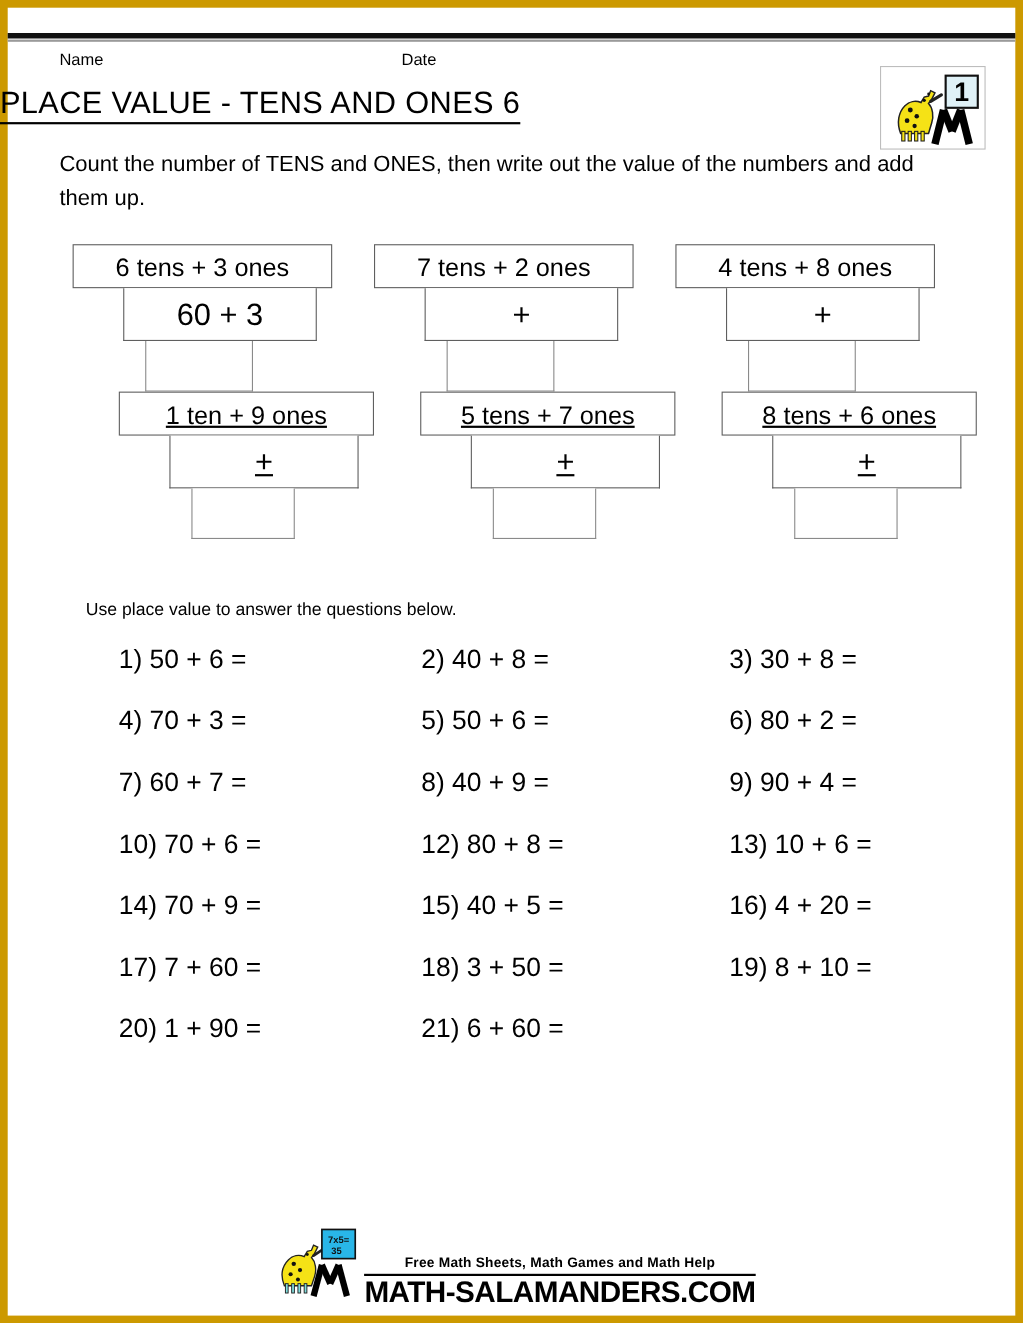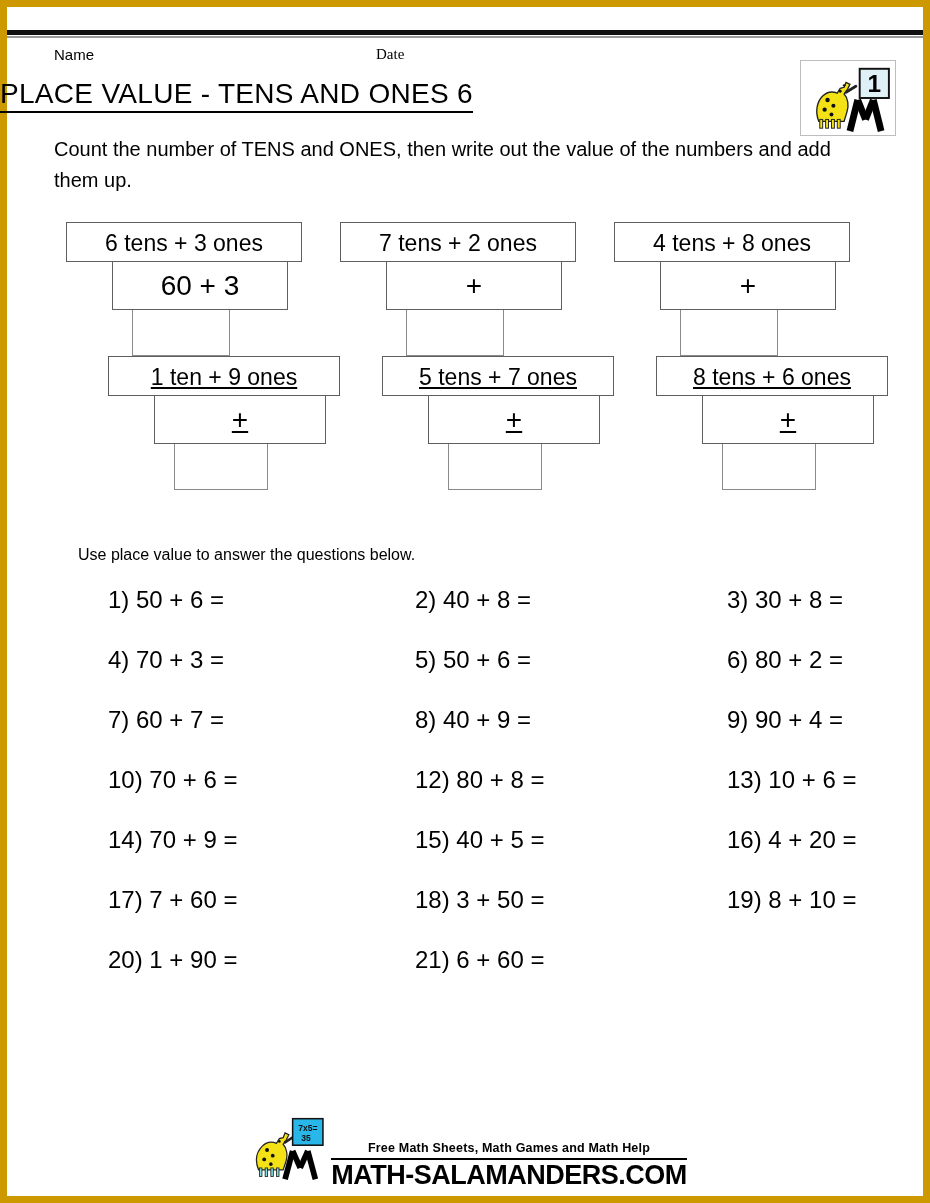--- a/index.html
+++ b/index.html
@@ -61,21 +61,21 @@
     width: 930px;
   }
 
   .namedate {
     position: relative;
     height: 26px;
     margin-left: 54px;
     font-size: 15px;
   }
   .namedate .lbl-name { position: absolute; left: 0;   top: 8px; }
-  .namedate .lbl-date { position: absolute; left: 322px; top: 8px; font-family: Liberation Serif, serif; }
+  .namedate .lbl-date { position: absolute; left: 311px; top: 8px; }
 
   
   .header-logo {
     position: absolute;
     left: 800px;
     top: 22px;
     width: 96px;
     height: 76px;
     border: 1px solid #bdbdbd;
     background: #ffffff;
@@ -156,21 +156,20 @@
   }
 
   
   .questions {
     margin: 22px 0 0 0;
     padding: 0 0 0 108px;
     display: grid;
     grid-template-columns: 275px 280px 275px;
     row-gap: 28px;
     font-size: 24px;
-    gap: 32px;
   }
   .q-item { white-space: nowrap; }
 
   
   .footer {
     position: absolute;
     left: 0;
     bottom: 14px;
     width: 930px;
     display: flex;

